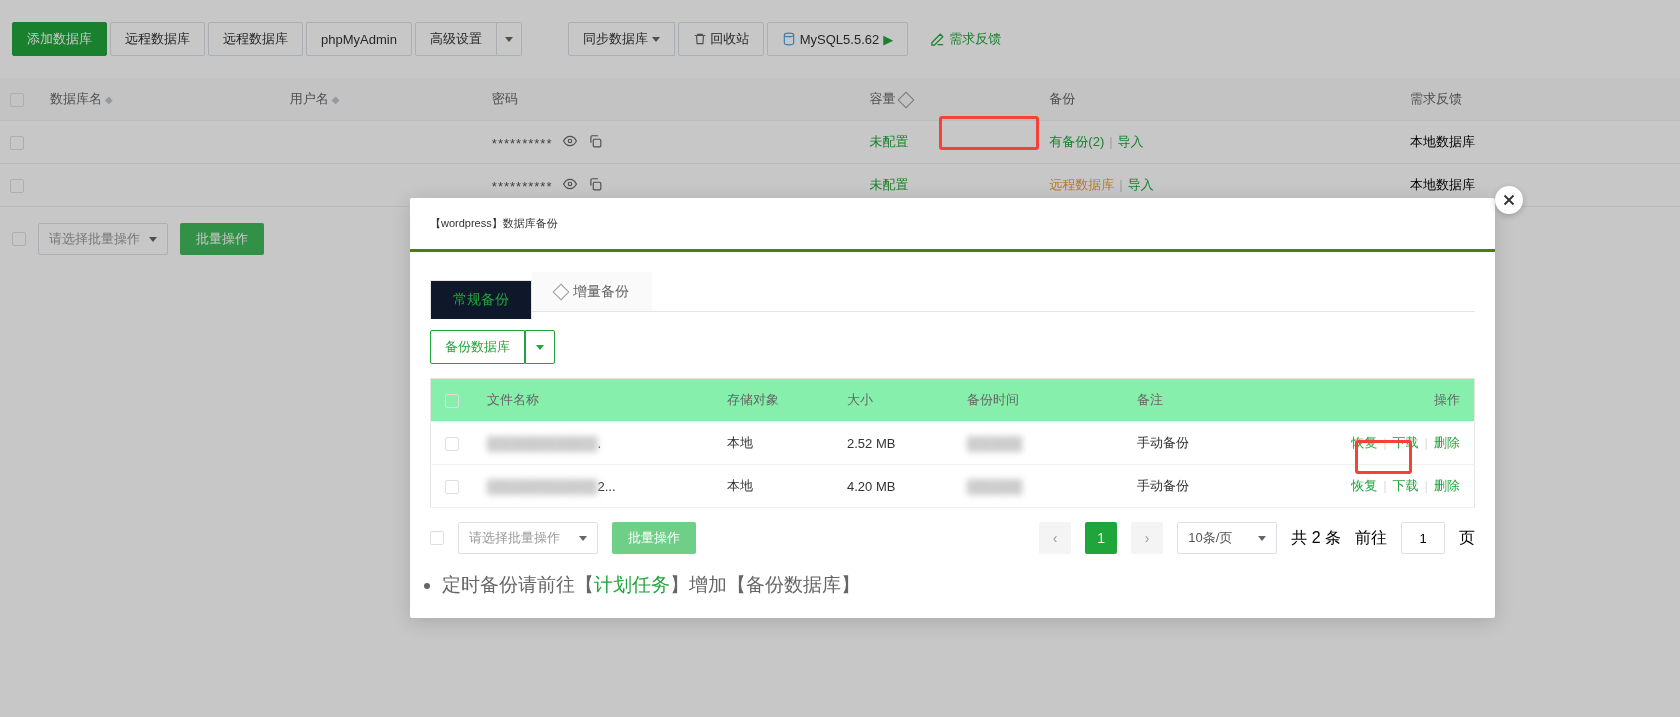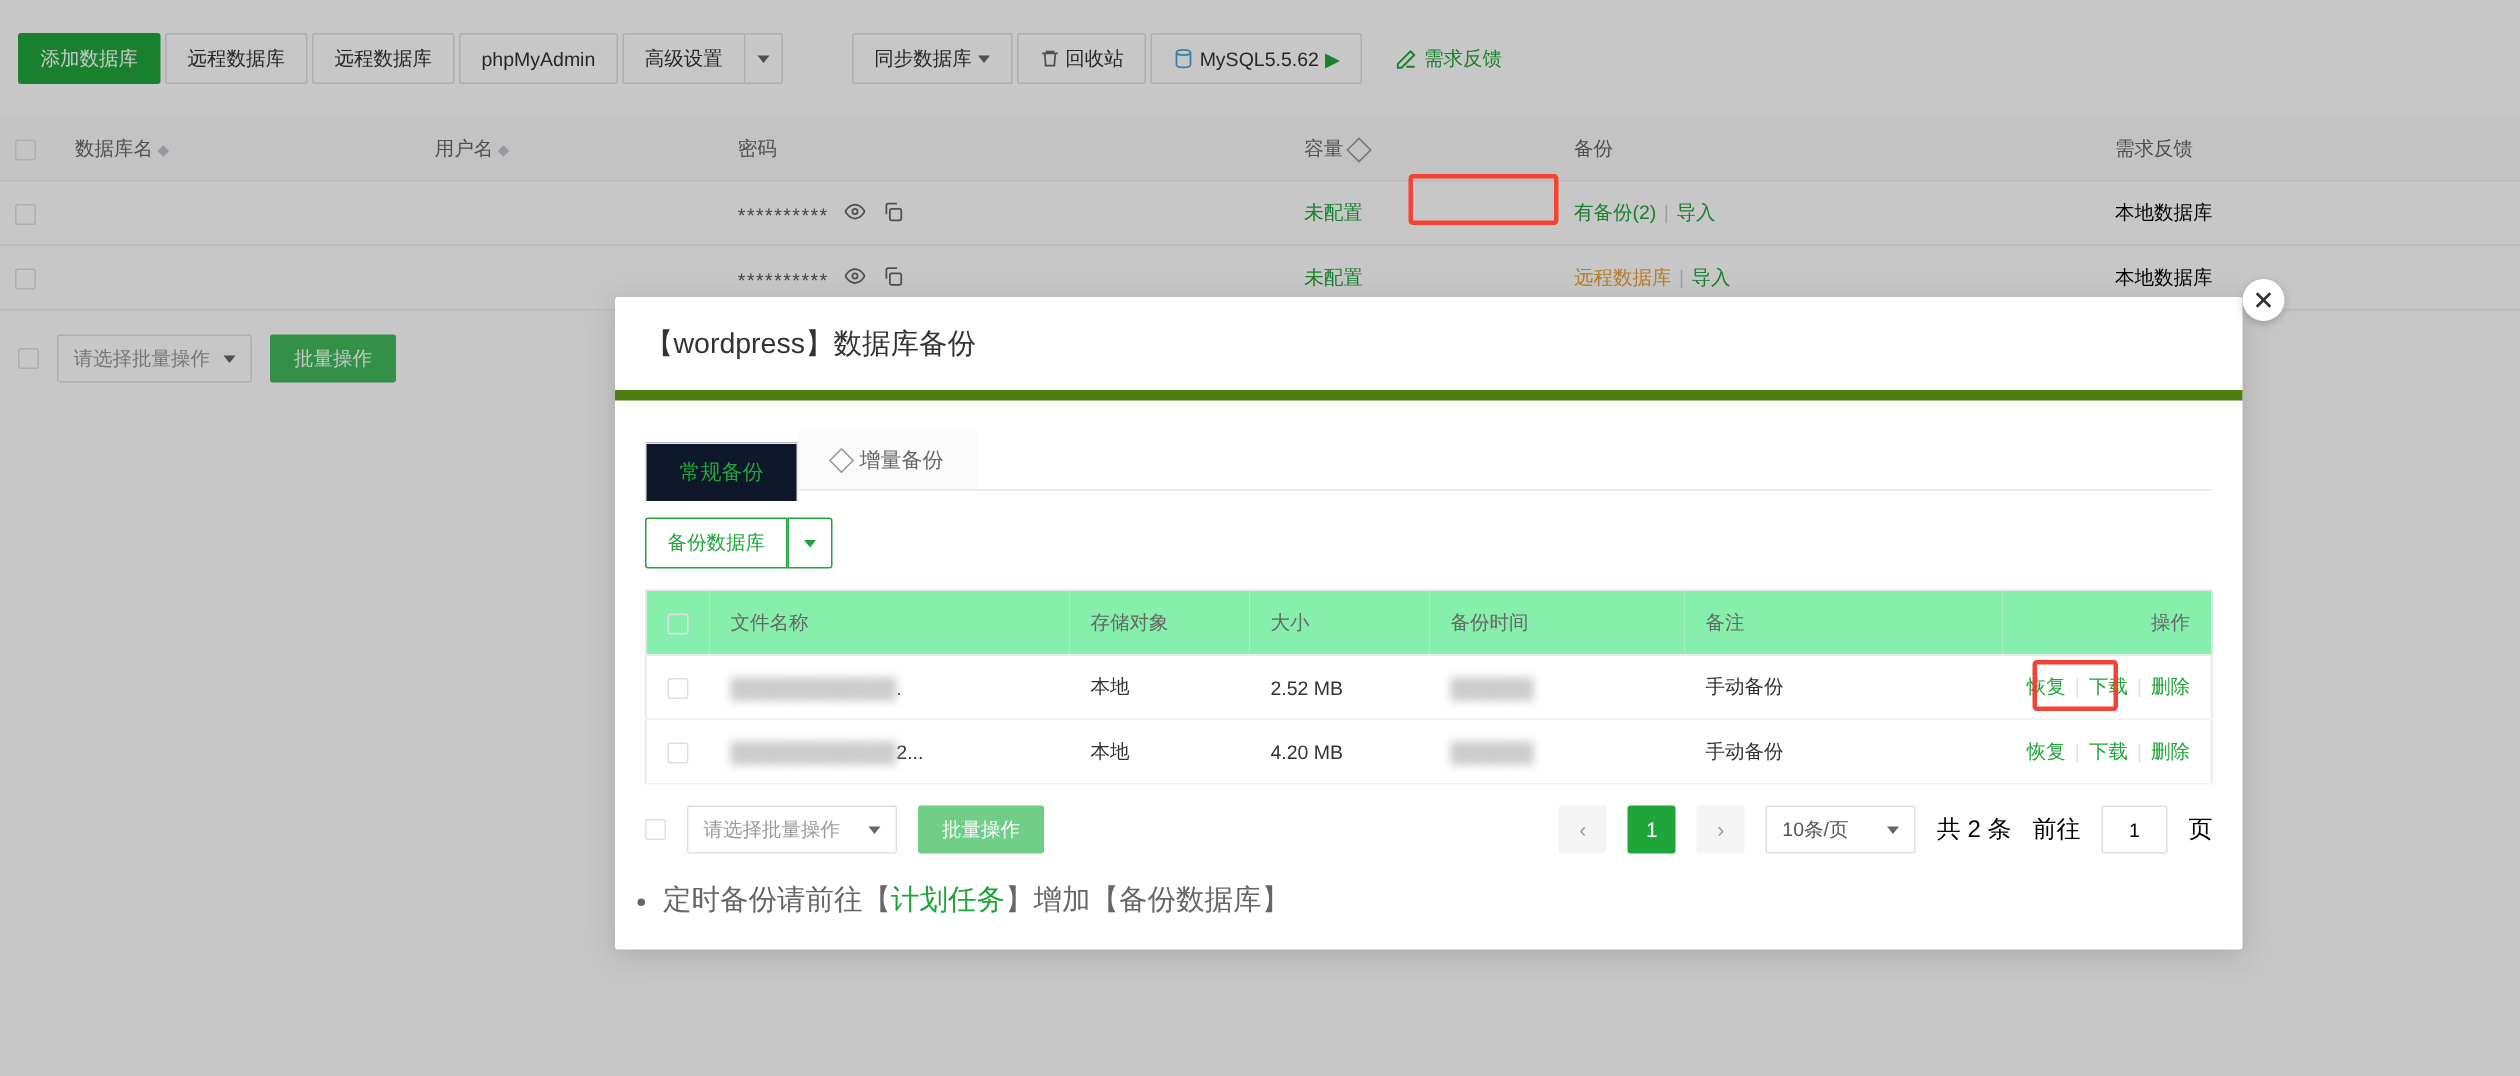--- a/index.html
+++ b/index.html
@@ -31,21 +31,21 @@
 .batch-row { display:flex; align-items:center; gap:12px; padding:16px 12px; }
 .select-placeholder { display:inline-flex; align-items:center; justify-content:space-between; width:130px; height:32px; border:1px solid #dcdfe6; border-radius:2px; padding:0 10px; color:#999; font-size:13px; }
 .btn-batch { height:32px; padding:0 16px; background:#42b95c; color:#fff; border:none; border-radius:2px; font-size:13px; }
 .highlight-red { position:absolute; border:3px solid #f44336; border-radius:3px; pointer-events:none; z-index:50; }
 
 
 .overlay { position:absolute; inset:0; background:rgba(0,0,0,0.22); z-index:10; }
 
 
 .modal { position:absolute; top:198px; left:410px; width:1085px; background:#fff; border-radius:2px; box-shadow:0 4px 20px rgba(0,0,0,0.15); z-index:20; }
-.modal-head { padding:18px 20px; border-bottom:7px solid #4d7c0f; font-size:19px; color:#333; }
+.modal-head { padding:18px 20px; border-bottom:3px solid #4d7c0f; font-size:11px; color:#333; }
 .modal-close { position:absolute; top:-12px; right:-28px; width:28px; height:28px; border-radius:50%; background:#fff; border:2px solid #fff; color:#333; font-size:18px; display:flex; align-items:center; justify-content:center; cursor:pointer; z-index:30; box-shadow:0 2px 6px rgba(0,0,0,0.2);}
 .modal-close svg{width:18px;height:18px;}
 .modal-body { padding:20px; }
 .tabs { display:flex; border-bottom:1px solid #e5e5e5; }
 .tab { padding:10px 22px; font-size:14px; color:#666; border:1px solid transparent; border-bottom:none; cursor:pointer; background:#fafafa; }
 .tab.active { color:#20a53a; background:#0f172a; border-color:#e5e5e5; position:relative; top:8px; }
 .tab .diamond-icn{border-color:#999;margin-right:6px;margin-left:0;}
 .backup-btn-row { margin:18px 0 14px; }
 .btn-outline-green { display:inline-flex; align-items:center; height:34px; padding:0 14px; border:1px solid #20a53a; color:#20a53a; background:#fff; border-radius:2px 0 0 2px; font-size:13px; }
 .btn-outline-green.caret { border-left:1px solid #20a53a; border-radius:0 2px 2px 0; padding:0 10px; }

